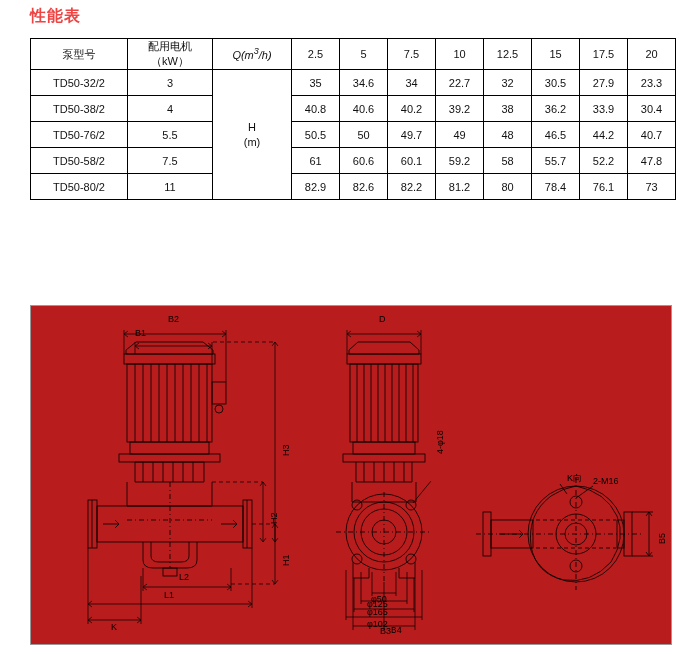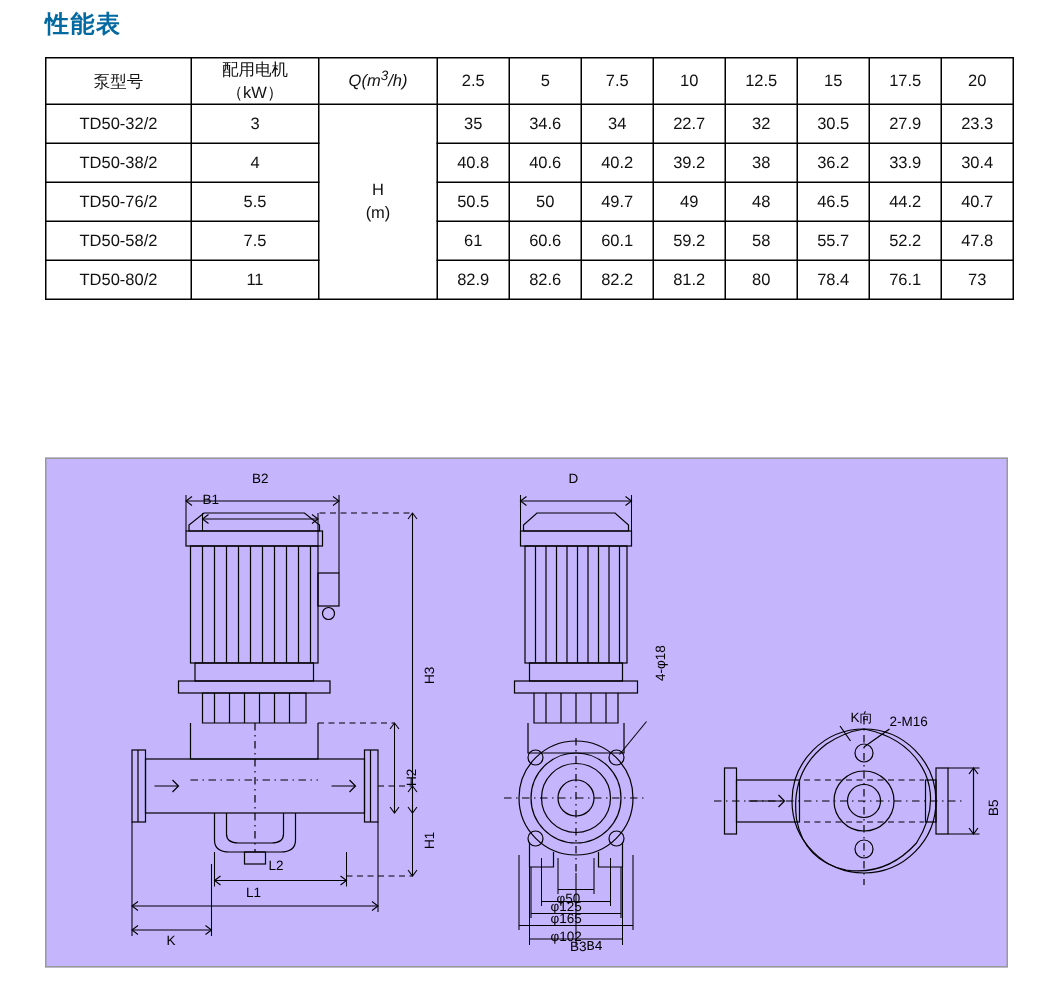--- a/index.html
+++ b/index.html
@@ -20,21 +20,21 @@
     width: 700px;
     height: 655px;
   }
   .title {
     position: absolute;
     left: 30px;
     top: 6px;
     font-size: 16px;
     font-weight: bold;
     letter-spacing: 1px;
-    color: #0369a1;
+    color: #ef4444;
   }
   
   .perf-table {
     position: absolute;
     left: 30px;
     top: 38px;
     width: 640px;
     border-collapse: collapse;
     font-size: 11px;
     table-layout: fixed;
@@ -57,21 +57,21 @@
   .sup { font-size: 9px; vertical-align: super; }
 
   
   .drawing-box {
     position: absolute;
     left: 30px;
     top: 305px;
     width: 640px;
     height: 338px;
     border: 1px solid #999;
-    background: #c4b5fd;
+    background: #b91c1c;
   }
   .dwg {
     position: absolute;
     left: 0;
     top: 0;
   }
   .lbl {
     position: absolute;
     font-size: 9px;
     color: #000;

